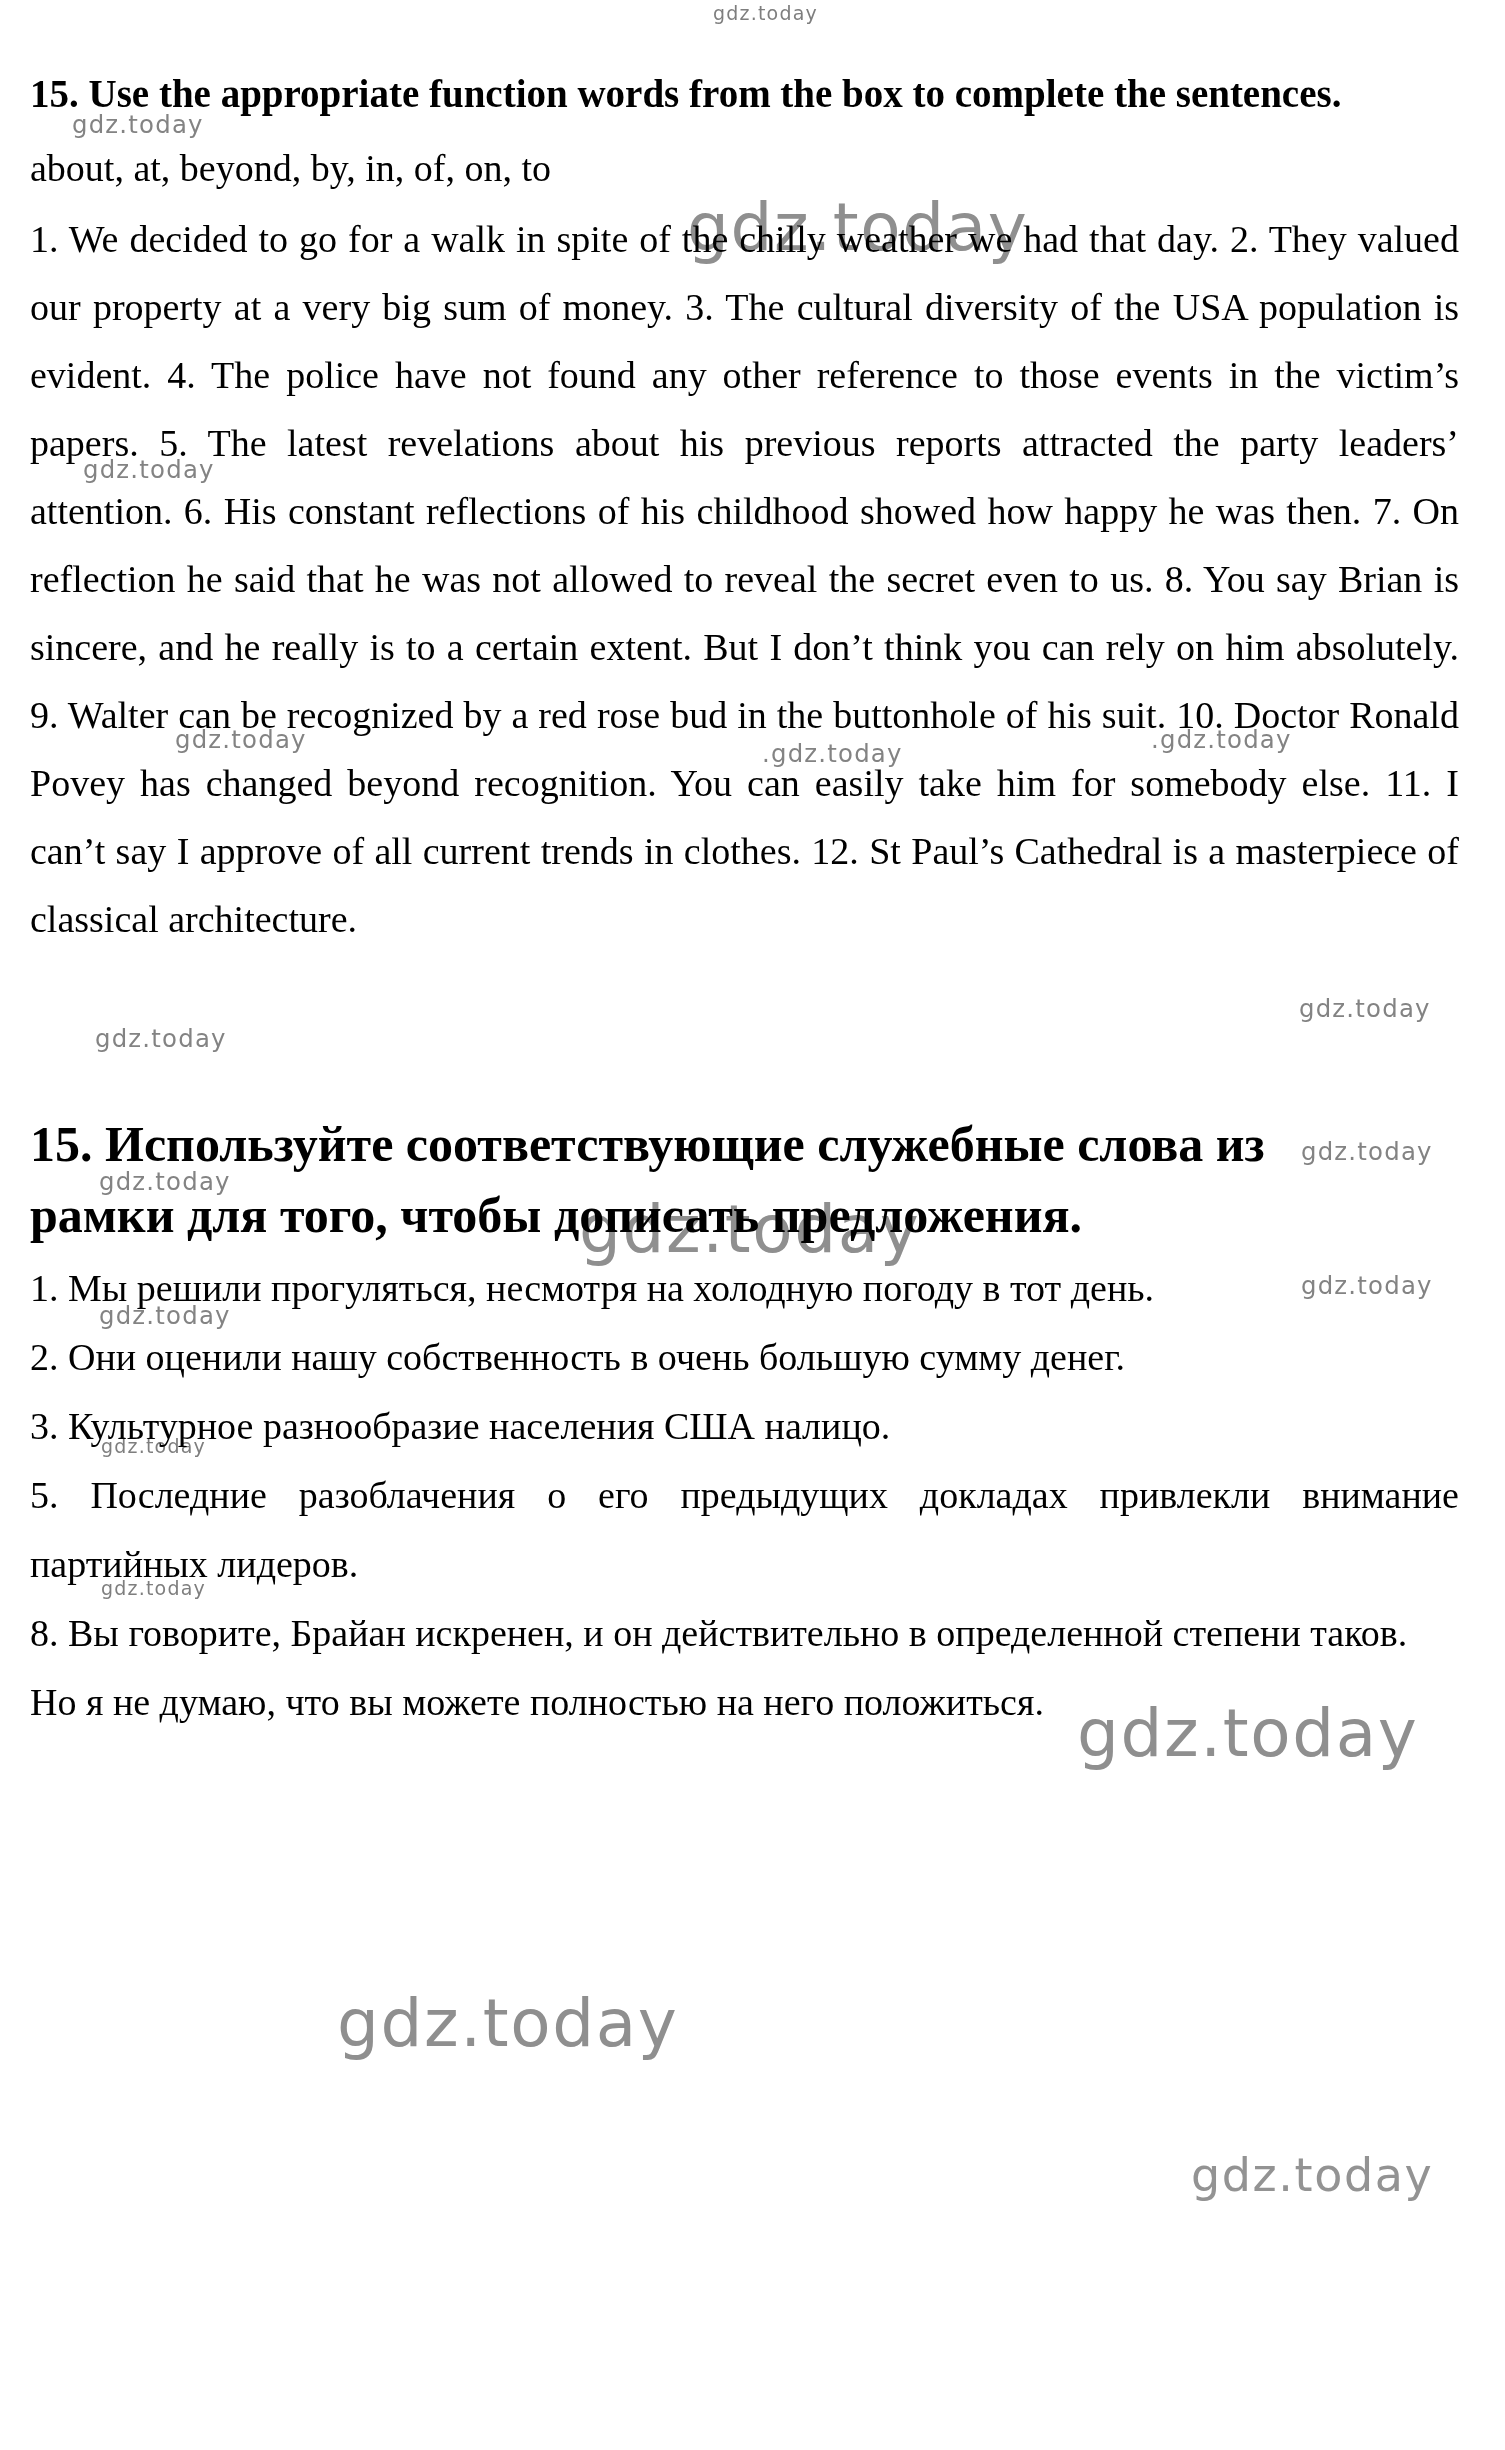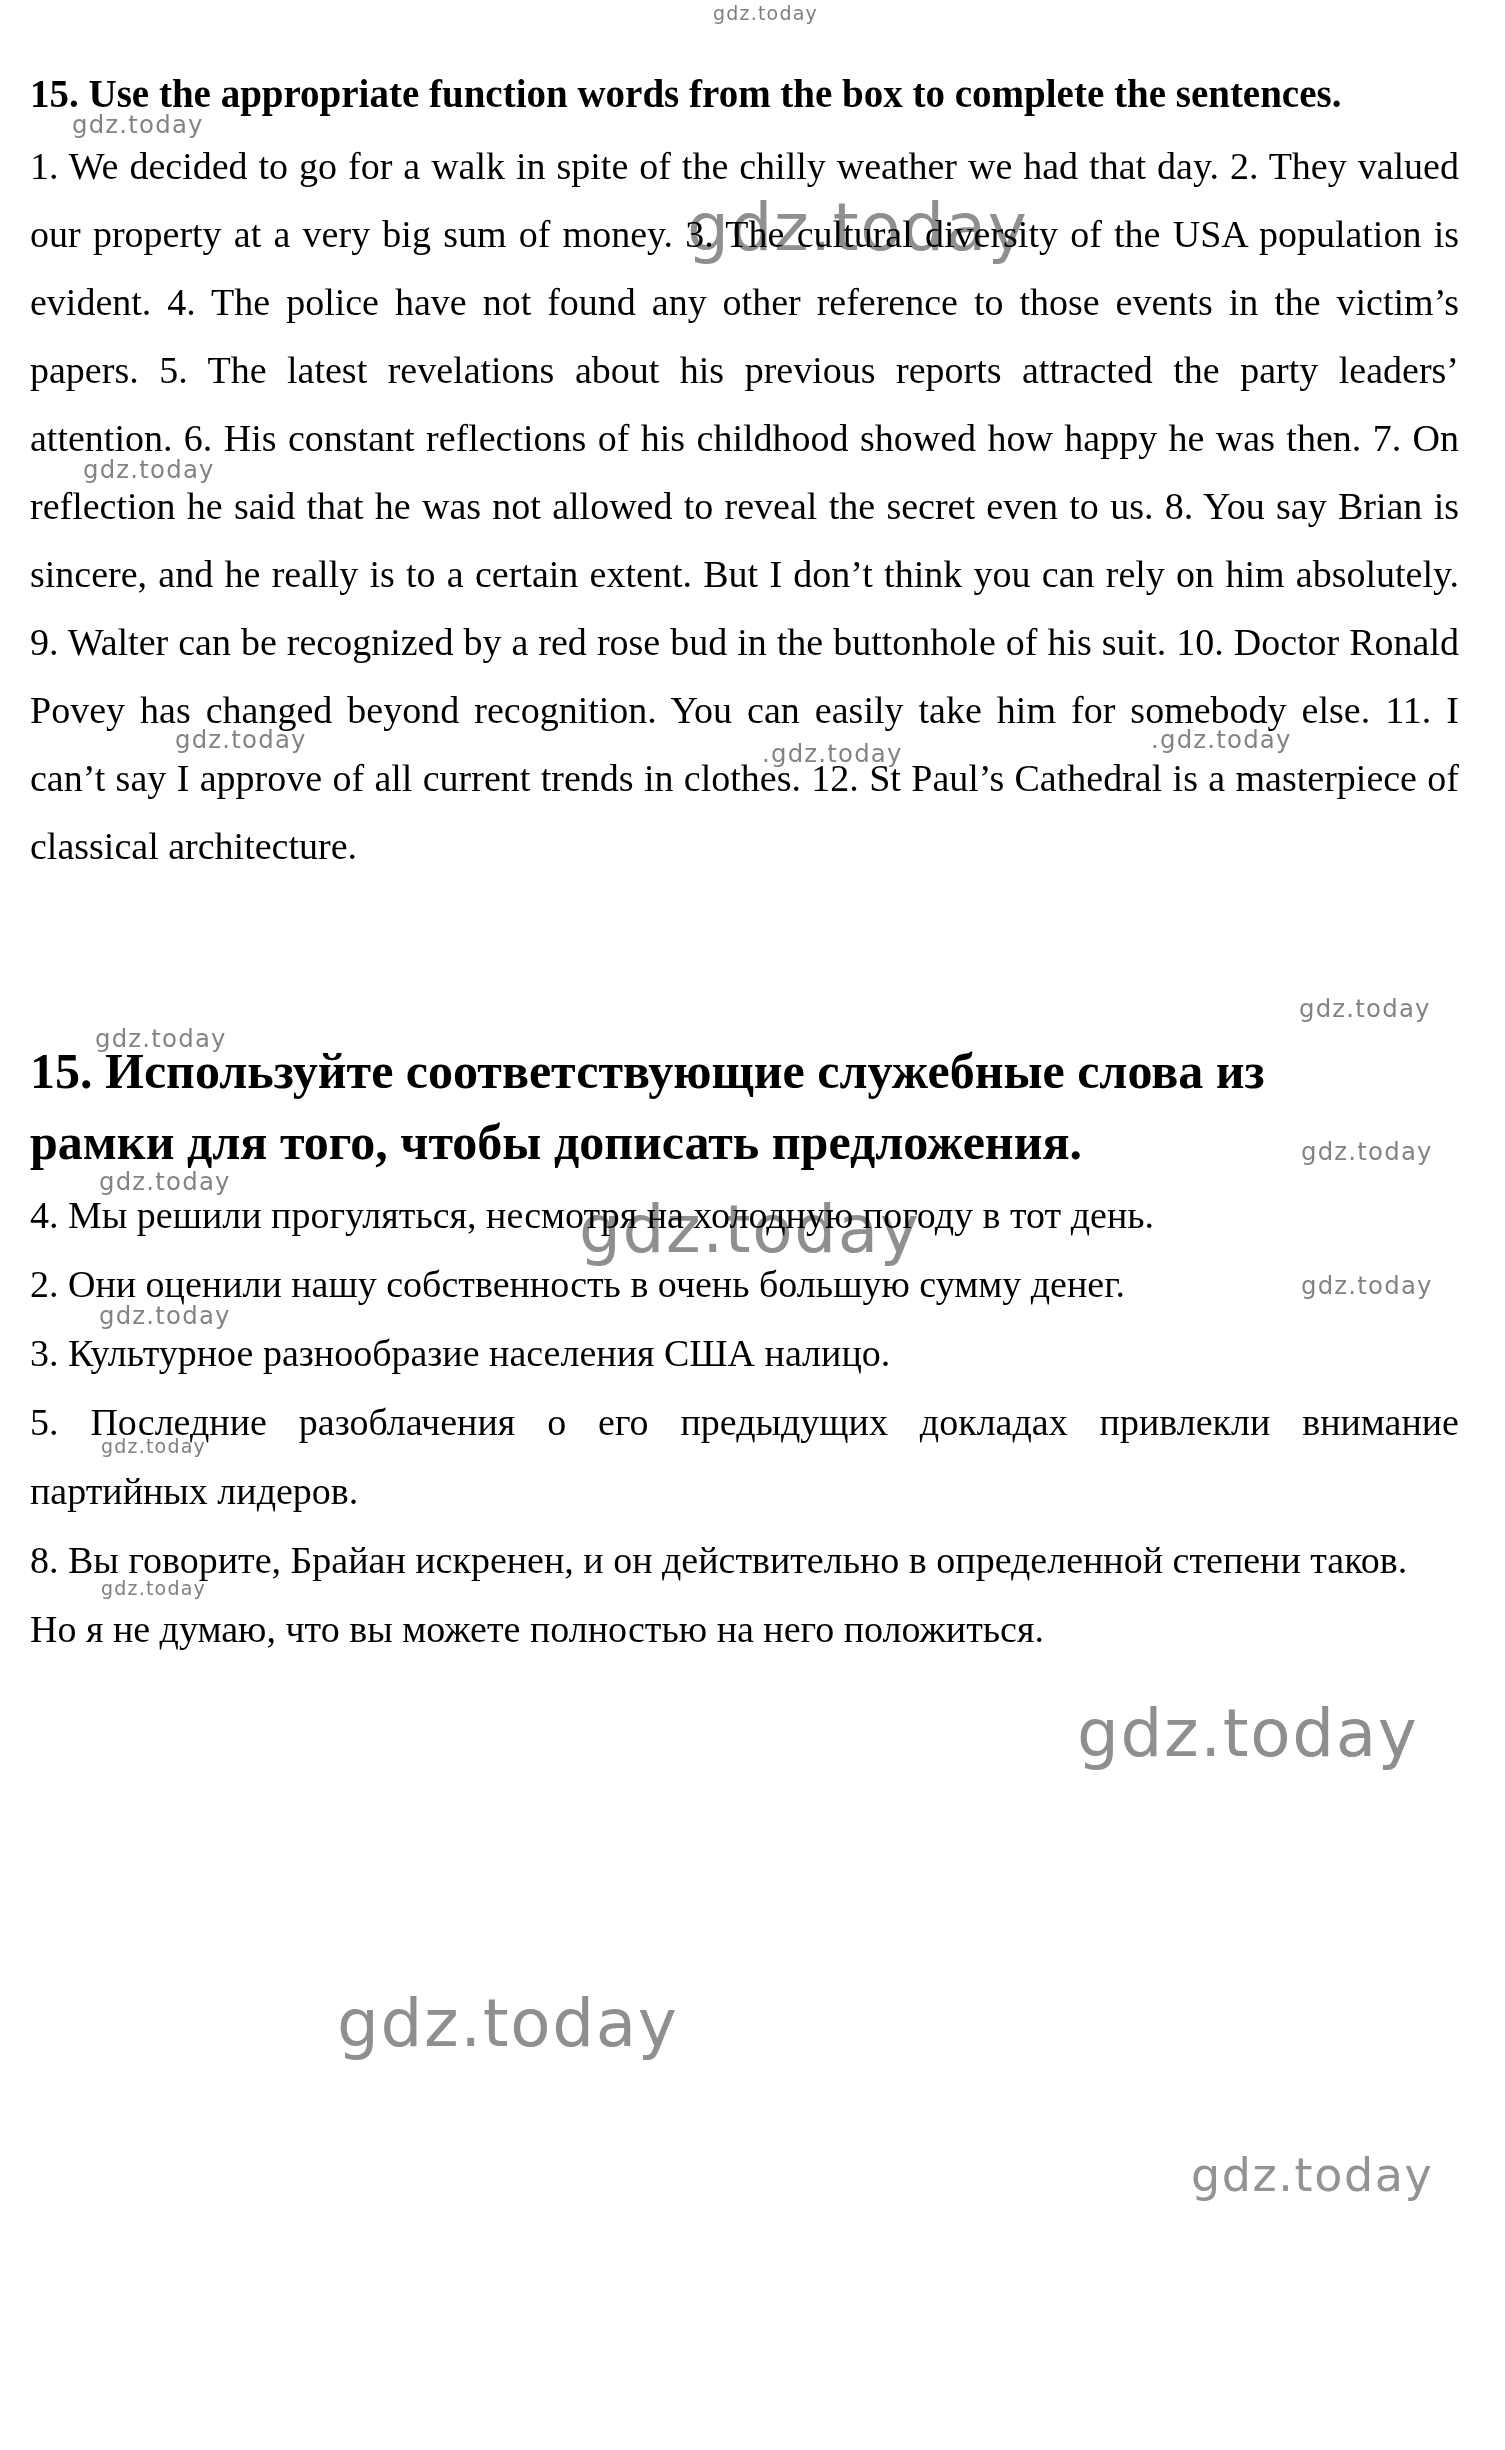--- a/index.html
+++ b/index.html
@@ -87,27 +87,28 @@
   <span class="wm wm-xs" style="left:101px; top:1435px;">gdz.today</span>
   <span class="wm wm-xs" style="left:101px; top:1577px;">gdz.today</span>
   <span class="wm wm-l" style="left:1077px;top:1695px;">gdz.today</span>
   <span class="wm wm-l" style="left:337px; top:1985px;">gdz.today</span>
   <span class="wm wm-m" style="left:1191px;top:2148px;">gdz.today</span>
 
   <div class="content">
 
     <div class="h-en">15. Use the appropriate function words from the box to complete the sentences.</div>
 
+    <div class="word-box">about, at, beyond, by, in, of, on, to</div>
 
     <div class="para-en">1. We decided to go for a walk in spite of the chilly weather we had that day. 2. They valued our property at a very big sum of money. 3. The cultural diversity of the USA population is evident. 4. The police have not found any other reference to those events in the victim’s papers. 5. The latest revelations about his previous reports attracted the party leaders’ attention. 6. His constant reflections of his childhood showed how happy he was then. 7. On reflection he said that he was not allowed to reveal the secret even to us. 8. You say Brian is sincere, and he really is to a certain extent. But I don’t think you can rely on him absolutely. 9. Walter can be recognized by a red rose bud in the buttonhole of his suit. 10. Doctor Ronald Povey has changed beyond recognition. You can easily take him for somebody else. 11. I can’t say I approve of all current trends in clothes. 12. St Paul’s Cathedral is a masterpiece of classical architecture.</div>
 
     <div class="h-ru">15. Используйте соответствующие служебные слова из рамки для того, чтобы дописать предложения.</div>
 
     <div class="ru-list">
-      <div class="ru-item">4. Мы решили прогуляться, несмотря на холодную погоду в тот день.</div>
+      <div class="ru-item">1. Мы решили прогуляться, несмотря на холодную погоду в тот день.</div>
       <div class="ru-item">2. Они оценили нашу собственность в очень большую сумму денег.</div>
       <div class="ru-item">3. Культурное разнообразие населения США налицо.</div>
       <div class="ru-item">5. Последние разоблачения о его предыдущих докладах привлекли внимание партийных лидеров.</div>
       <div class="ru-item">8. Вы говорите, Брайан искренен, и он действительно в определенной степени таков. Но я не думаю, что вы можете полностью на него положиться.</div>
     </div>
 
   </div>
 </div>
 
 

